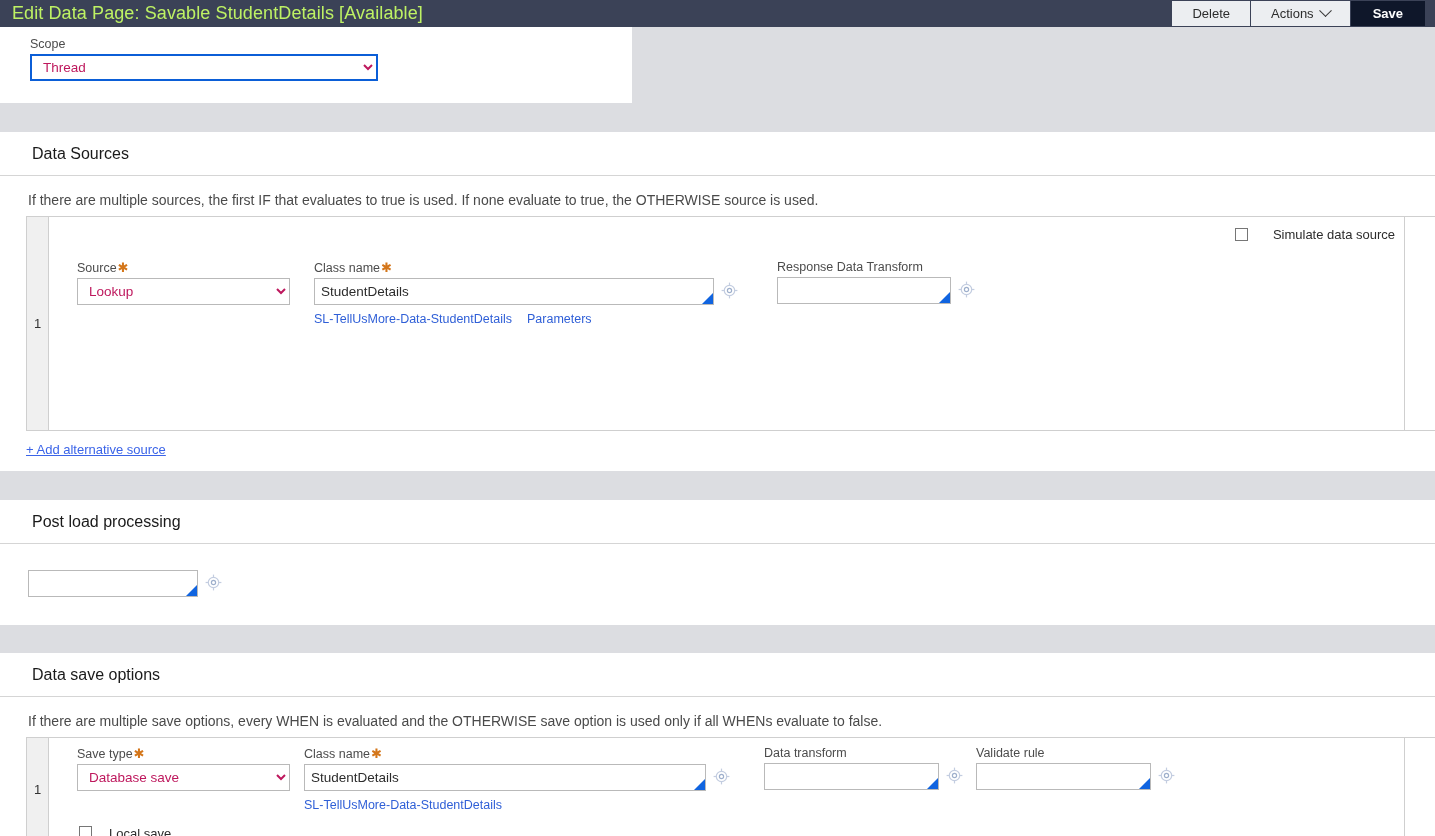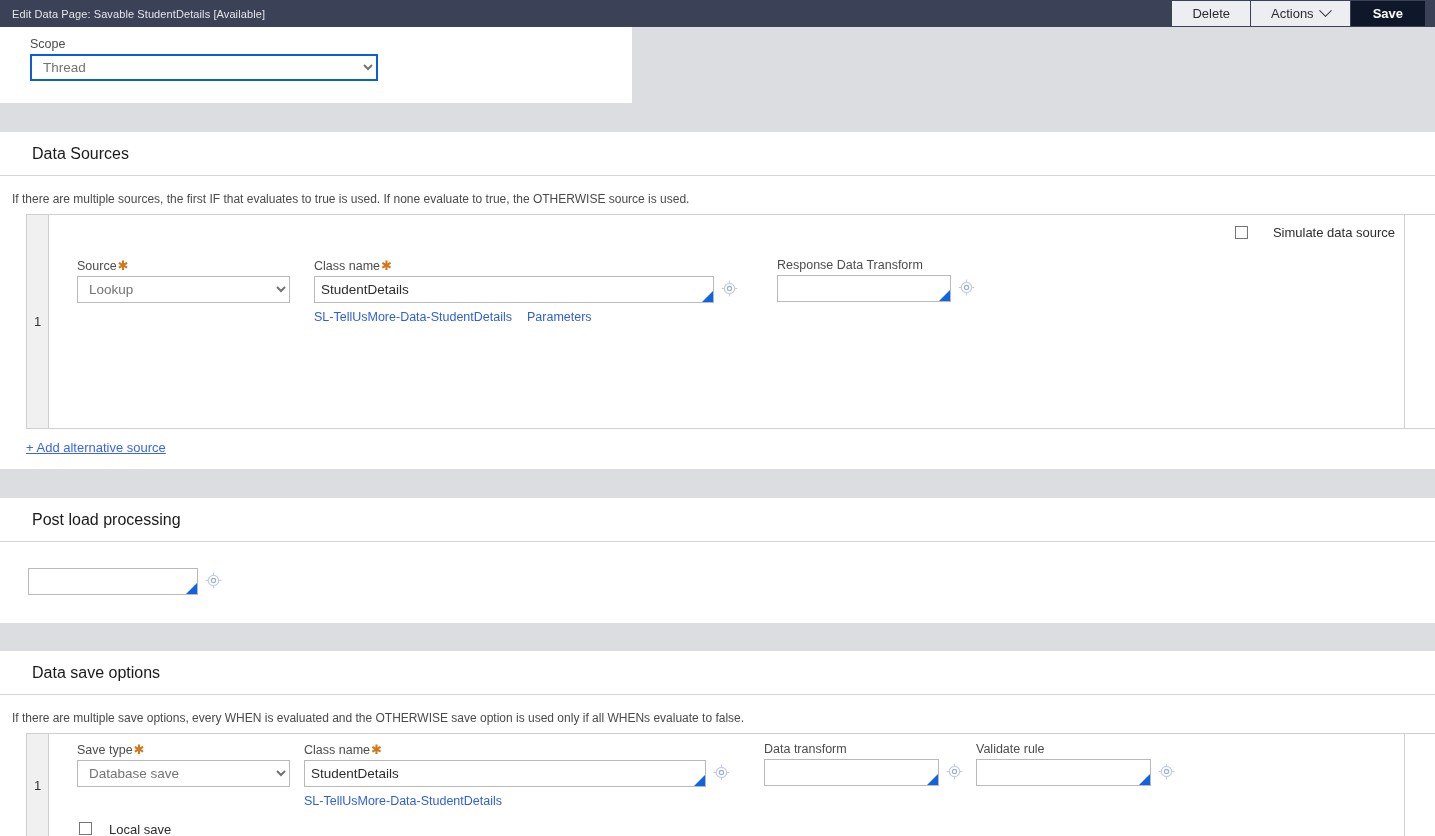--- a/index.html
+++ b/index.html
@@ -18,22 +18,22 @@
   
   .topbar {
     position: relative;
     height: 27px;
     background: #3b4257;
     display: flex;
     align-items: center;
     padding-left: 12px;
   }
   .topbar-title {
-    color: #e5e5e5;
-    font-size: 11px;
+    color: #bef264;
+    font-size: 18px;
     letter-spacing: .1px;
     white-space: nowrap;
   }
   .topbar-actions {
     position: absolute;
     right: 0; top: 0;
     height: 27px;
     display: flex;
     align-items: stretch;
   }
@@ -82,39 +82,39 @@
   .gap-sm { height: 8px; background: #dcdde1; }
 
   .section-head {
     font-size: 16px;
     color: #1a1a1a;
     padding: 13px 0 12px 32px;
     border-bottom: 1px solid #d5d5d5;
     background: #fff;
   }
   .helper-text {
-    font-size: 12px;
+    font-size: 14px;
     color: #4a4a4a;
-    padding: 16px 0 8px 12px;
+    padding: 16px 0 8px 28px;
   }
 
   
   .fld-label {
     font-size: 12.5px;
     color: #4c4c4c;
     margin-bottom: 3px;
     display: block;
     white-space: nowrap;
   }
   .req { color: #d4761a; font-size: 13px; padding-left: 1px; }
 
   select.pega-select {
     font-family: "Liberation Sans", sans-serif;
     font-size: 13.5px;
-    color: #737373;
+    color: #be185d;
     height: 27px;
     border: 1px solid #b9b9b9;
     background: #fff;
     padding: 0 4px 0 7px;
     border-radius: 0;
     appearance: auto;
   }
   select.pega-select.focused {
     border: 2px solid #0b5ed7;
     outline: none;

